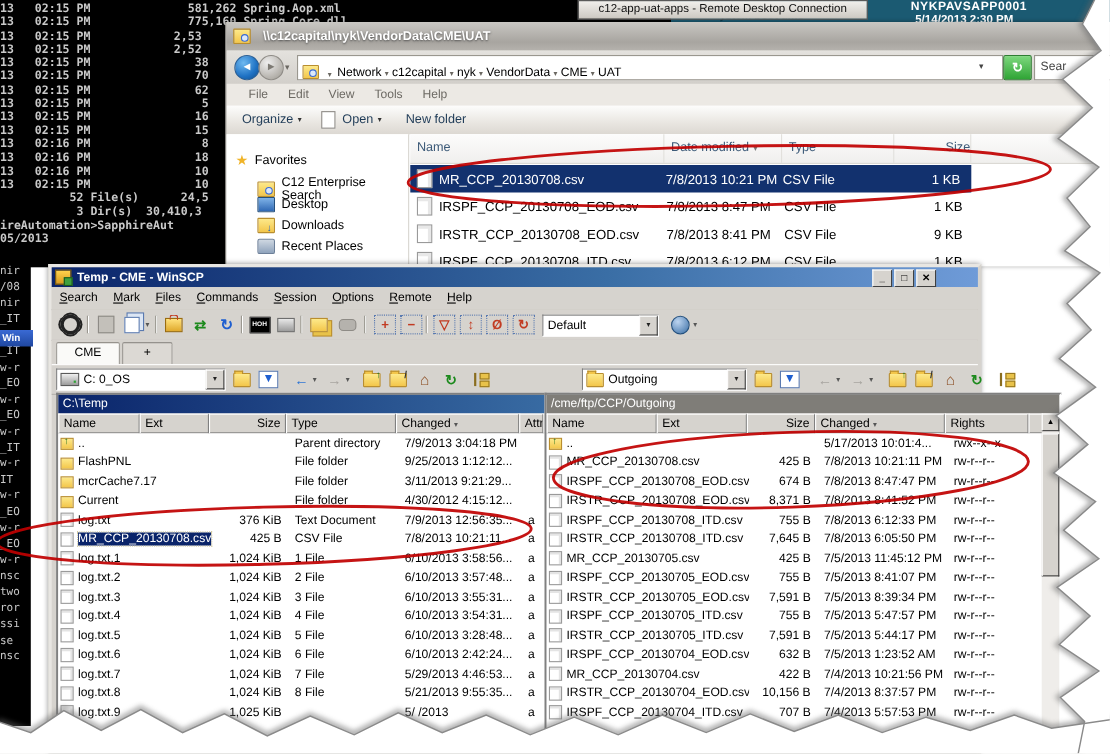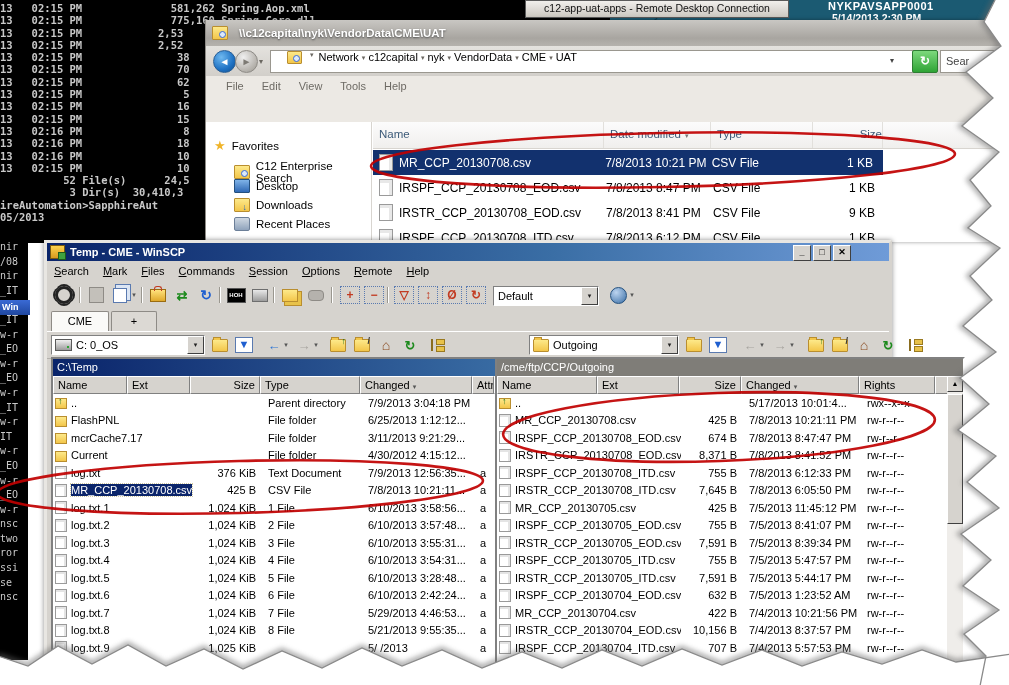--- a/index.html
+++ b/index.html
@@ -38,21 +38,21 @@
   .x-title .ttl{margin-left:5px;font-size:11.5px;}
   .x-nav{position:absolute;left:0;top:26px;right:0;height:30px;background:linear-gradient(#e4e2de,#d2cfca);
          border-bottom:1px solid #b3b0aa;}
   .navbtn{position:absolute;top:4px;width:21px;height:21px;border-radius:50%;text-align:center;
           line-height:21px;font-size:10px;color:#fff;}
   .navbtn.back{left:7px;background:radial-gradient(circle at 35% 30%,#6fb9f0,#1f72c4 60%,#0d4c8c);border:1px solid #2a5e94;}
   .navbtn.fwd{left:29px;background:radial-gradient(circle at 35% 30%,#efefef,#bdbab5 60%,#9a978f);
               border:1px solid #8e8b86;color:#7d7a74;}
   .nav-caret{position:absolute;left:53px;top:11px;color:#6a6761;font-size:8px;}
   .bc-box{position:absolute;left:64px;top:4px;width:636px;height:21px;background:#fff;
-          border:1px solid #9a978f;display:flex;align-items:flex-start;padding-left:16px;overflow:hidden;}
+          border:1px solid #9a978f;display:flex;align-items:flex-end;padding-left:4px;overflow:hidden;}
   .bc-item{display:flex;align-items:center;}
   .bc-item .t{margin:0 3px;font-size:11px;}
   .bc-sep{color:#6a6761;font-size:7px;margin-top:1px;}
   .bc-item:last-child .bc-sep{display:none;}
   .bc-endcaret{position:absolute;left:684px;top:10px;color:#444;font-size:8px;}
   .x-refresh{position:absolute;left:706px;top:4px;width:24px;height:21px;border:1px solid #2e7d32;
              background:linear-gradient(#7dd87d,#2fa435);color:#fff;text-align:center;line-height:20px;
              font-size:12px;font-weight:700;border-radius:2px;}
   .x-search{position:absolute;left:734px;top:4px;width:64px;height:21px;background:#fff;
             border:1px solid #9a978f;line-height:20px;padding-left:5px;color:#444;}
@@ -316,20 +316,28 @@
       </div>
       <div class="bc-endcaret">▾</div>
       <div class="x-refresh">↻</div>
       <div class="x-search">Sear</div>
     </div>
     <div class="x-menu">
       <span style="display:inline">
         
       <span>File</span><span>Edit</span><span>View</span><span>Tools</span><span>Help</span></span>
     </div>
+    <div class="x-cmd">
+      <span class="cmditem">Organize</span>
+      <span class="caret">▾</span>
+      <span class="pageic"></span>
+      <span class="cmditem" style="margin-left:6px">Open</span>
+      <span class="caret">▾</span>
+      <span class="cmditem" style="margin-left:22px">New folder</span>
+    </div>
     <div class="x-body">
       <div class="x-side">
         <div class="fav">
           <span class="star">★</span>
           <span>Favorites</span>
         </div>
         <div id="side-items">
 
             <div class="sideitem" style="top: 38px;">
               <span class="sideic search-folder"></span>
@@ -598,21 +606,21 @@
             <span class="wc ltype">Parent directory</span>
             <span class="wc lchg">7/9/2013 3:04:18 PM</span>
             <span class="wc lattr"></span>
           </div>
 
           <div class="wrow">
             <span class="wic folder"></span>
             <span class="wc lname">FlashPNL</span>
             <span class="wc lsize"></span>
             <span class="wc ltype">File folder</span>
-            <span class="wc lchg">6/25/2013 1:12:12...</span>
+            <span class="wc lchg">9/25/2013 1:12:12...</span>
             <span class="wc lattr"></span>
           </div>
 
           <div class="wrow">
             <span class="wic folder"></span>
             <span class="wc lname">mcrCache7.17</span>
             <span class="wc lsize"></span>
             <span class="wc ltype">File folder</span>
             <span class="wc lchg">3/11/2013 9:21:29...</span>
             <span class="wc lattr"></span>

